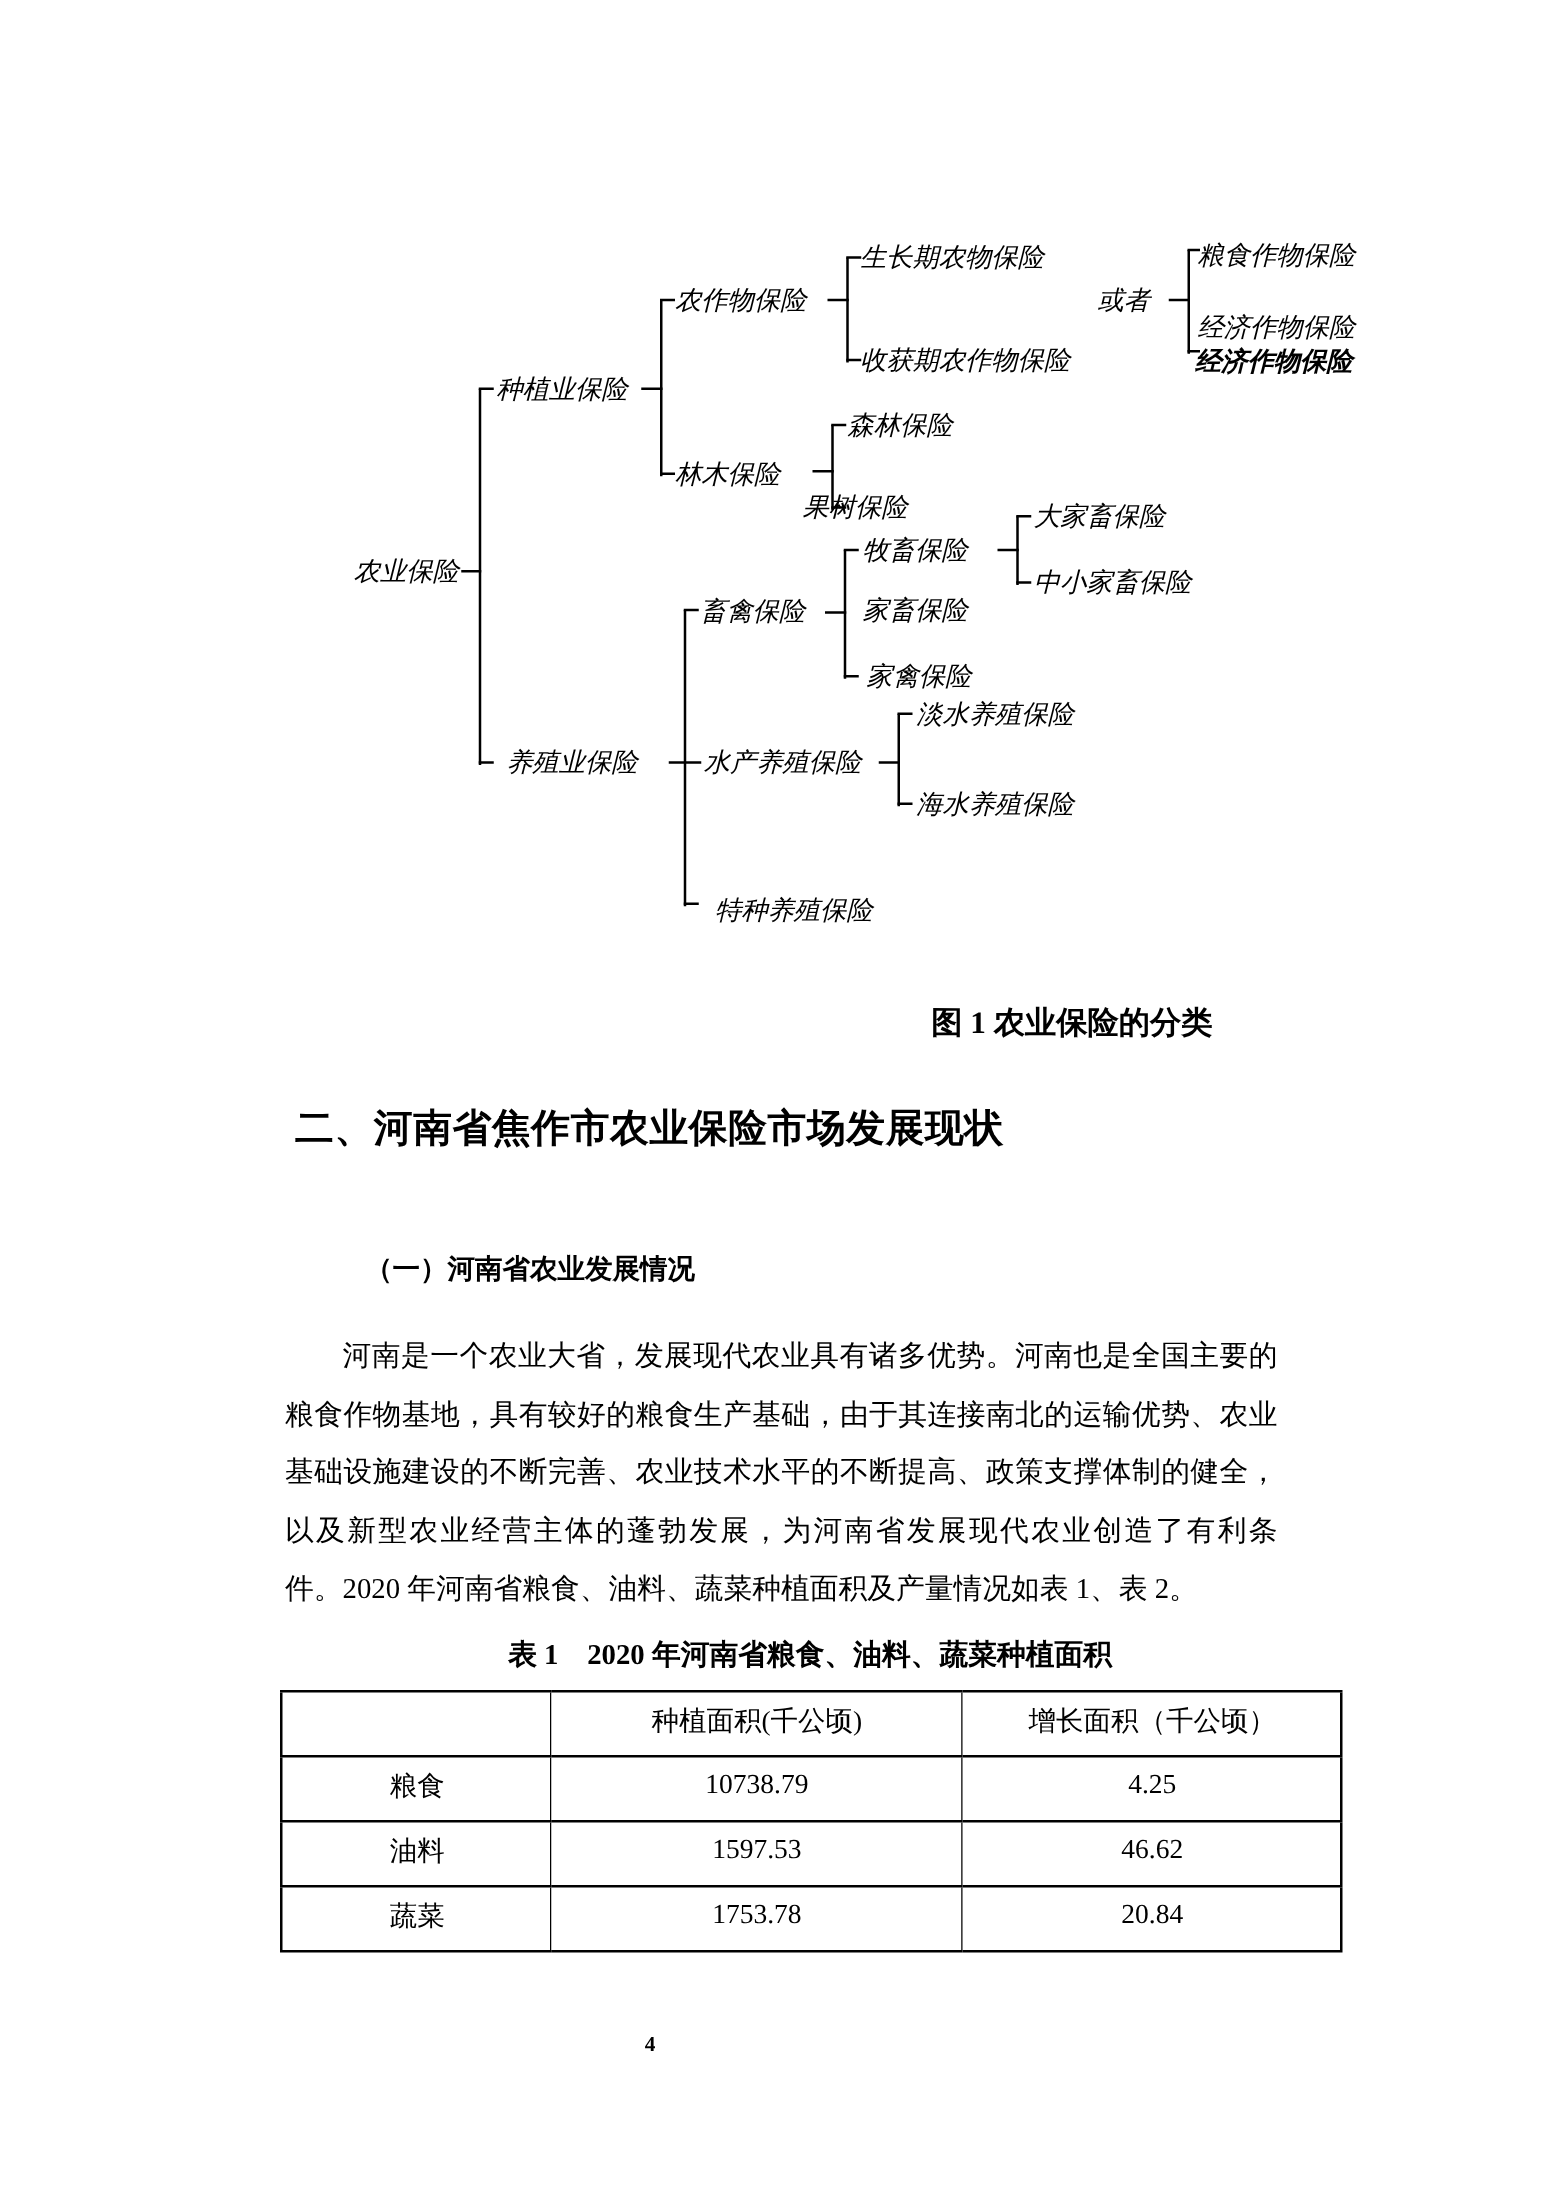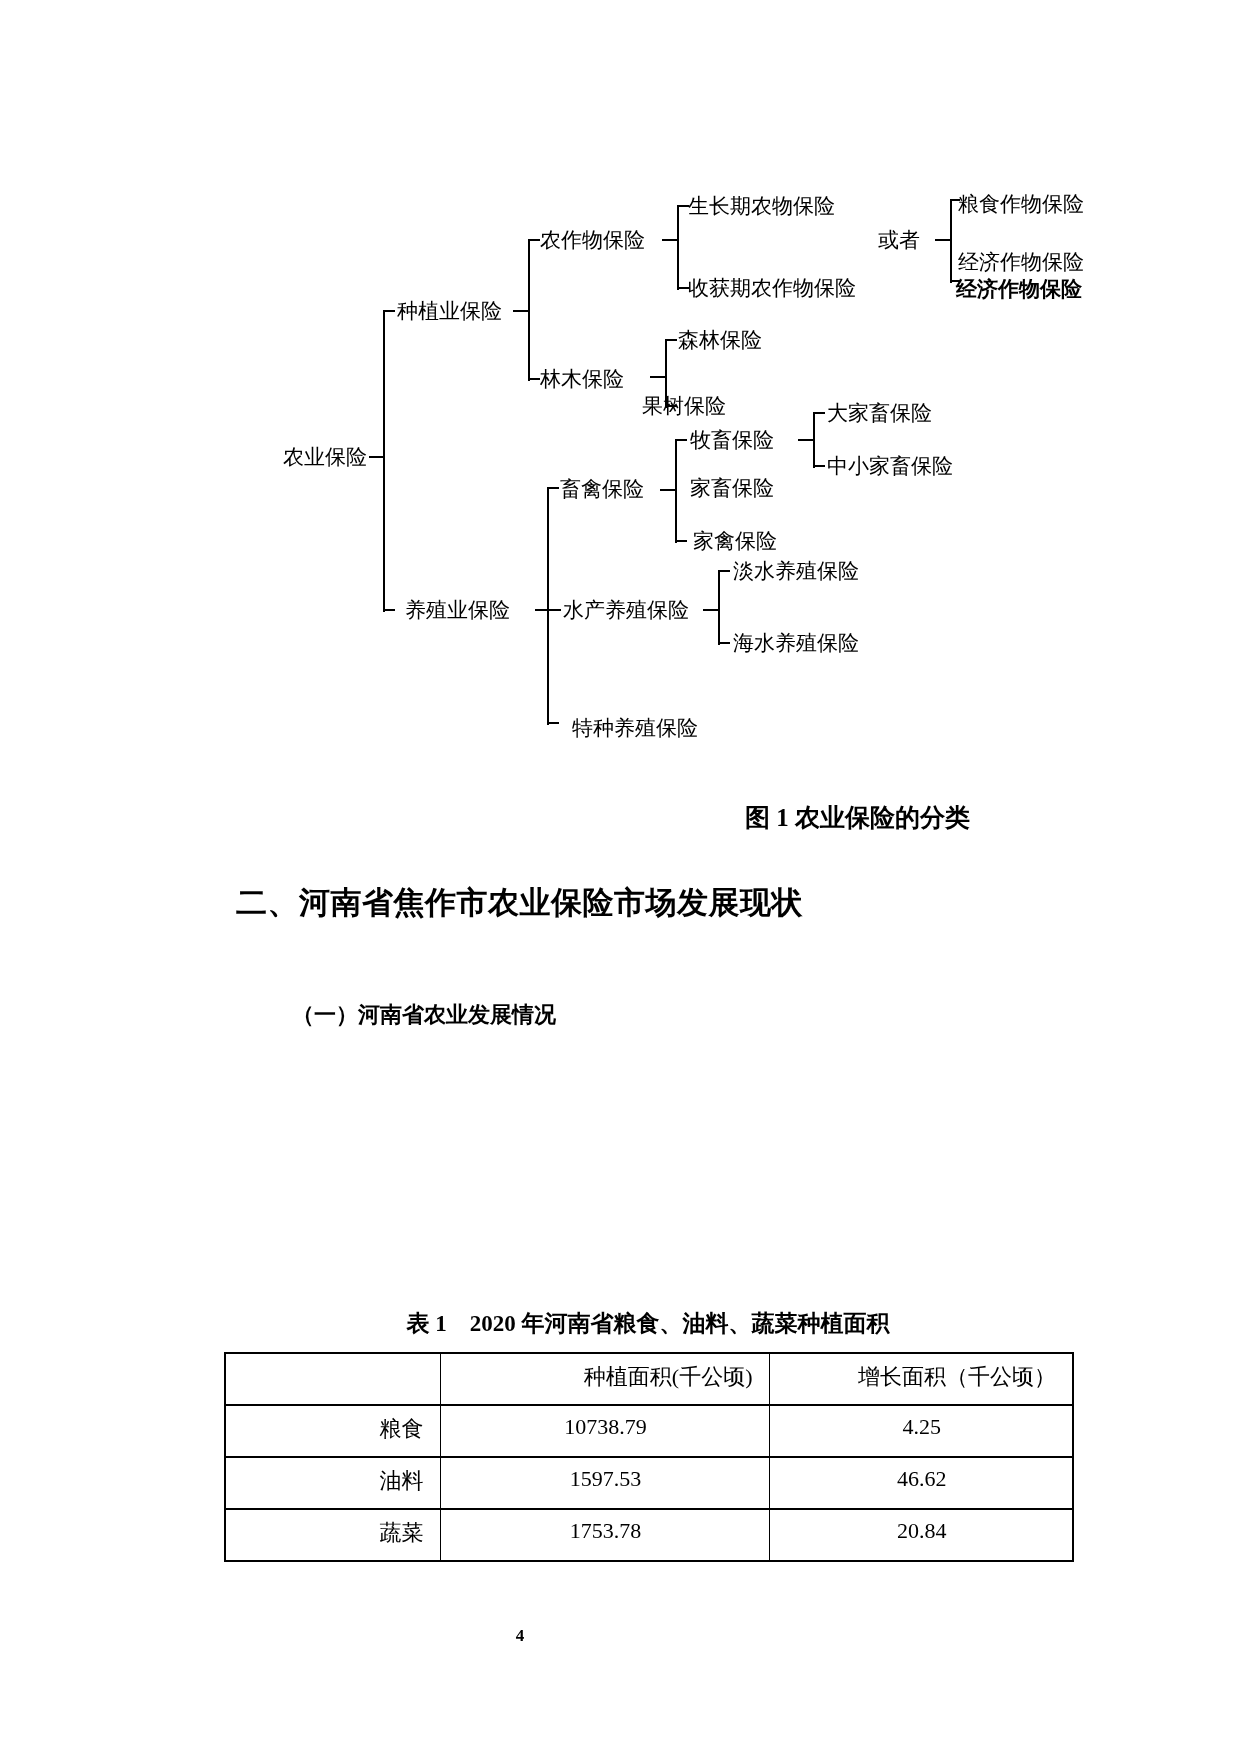--- a/index.html
+++ b/index.html
@@ -5,21 +5,21 @@
   html,body { margin:0; padding:0; background:#ffffff; }
   .page {
     position:relative; width:1240px; height:1754px; margin:0 auto;
     background:#ffffff; color:#000;
     font-family:"Liberation Serif","DejaVu Serif",serif;
     overflow:hidden;
   }
   
   .figure { position:absolute; left:0; top:0; width:1240px; height:790px; }
   .node {
-    position:absolute; font-size:21px; line-height:30px; white-space:nowrap;
+    position:absolute; font-size:21px; line-height:30px; white-space:nowrap;font-style:italic;
   }
   .node.bold { font-weight:bold; }
   .vl { position:absolute; width:2px; background:#000; }
   .hl { position:absolute; height:2px; background:#000; }
   .fig-caption {
     position:absolute; left:400px; top:801px; width:570px; text-align:right;
     font-size:25px; font-weight:bold; white-space:nowrap;
   }
   
   .h-section {
@@ -43,21 +43,21 @@
   table.t1 {
     position:absolute; left:224px; top:1352px; width:848px;
     border-collapse:collapse; table-layout:fixed; font-size:22px;
     border:2px solid #000;
   }
   .t1 tr { height:46px; }
   .t1 th, .t1 td {
     border-left:1px solid #000; border-right:1px solid #000;
     border-top:2px solid #000; border-bottom:2px solid #000;
     padding:8px 16px 12px 18px; vertical-align:top;
-    font-weight:normal; text-align:right; overflow:hidden;
+    font-weight:normal; text-align:center; overflow:hidden;
   }
   .t1 .num { text-align:center; }
   
   .pageno {
     position:absolute; left:505px; top:1626px; width:30px; text-align:center;
     font-size:17px; font-weight:bold;
   }
 </style>
 </head>
 <body>
@@ -134,20 +134,27 @@
     <span class="node" style="left:733px;top:556px">淡水养殖保险</span>
     <span class="node" style="left:733px;top:628px">海水养殖保险</span>
     <span class="node" style="left:572px;top:713px">特种养殖保险</span>
   </div>
 
   <div class="fig-caption">图 1 农业保险的分类</div>
 
   <div class="h-section">二、河南省焦作市农业保险市场发展现状</div>
   <div class="h-sub">（一）河南省农业发展情况</div>
 
+  <div class="para">
+    <div class="pline pline-first">河南是一个农业大省，发展现代农业具有诸多优势。河南也是全国主要的</div>
+    <div class="pline">粮食作物基地，具有较好的粮食生产基础，由于其连接南北的运输优势、农业</div>
+    <div class="pline">基础设施建设的不断完善、农业技术水平的不断提高、政策支撑体制的健全，</div>
+    <div class="pline">以及新型农业经营主体的蓬勃发展，为河南省发展现代农业创造了有利条</div>
+    <div class="pline pline-last">件。2020 年河南省粮食、油料、蔬菜种植面积及产量情况如表 1、表 2。</div>
+  </div>
 
   <div class="tbl-caption">表 1　2020 年河南省粮食、油料、蔬菜种植面积</div>
 
   <table class="t1">
     <colgroup>
       <col style="width:215px">
       <col style="width:329px">
       <col style="width:304px">
     </colgroup>
     <tbody>

